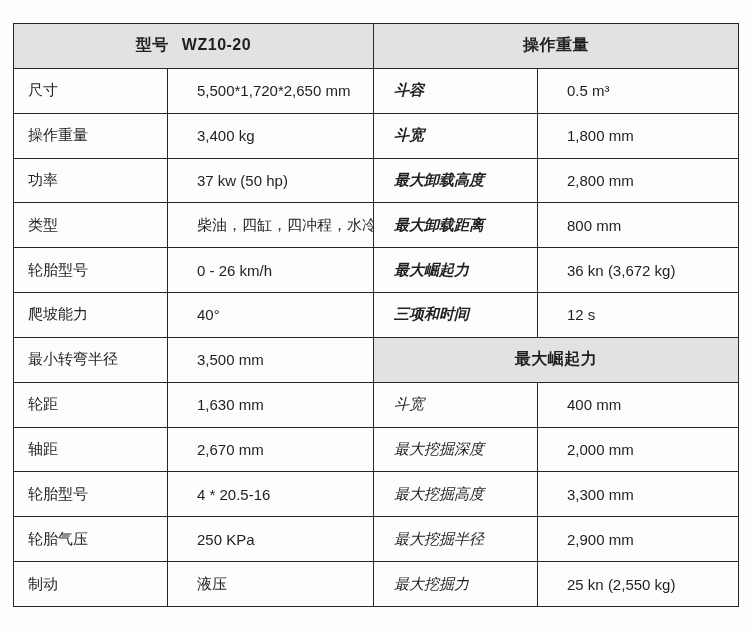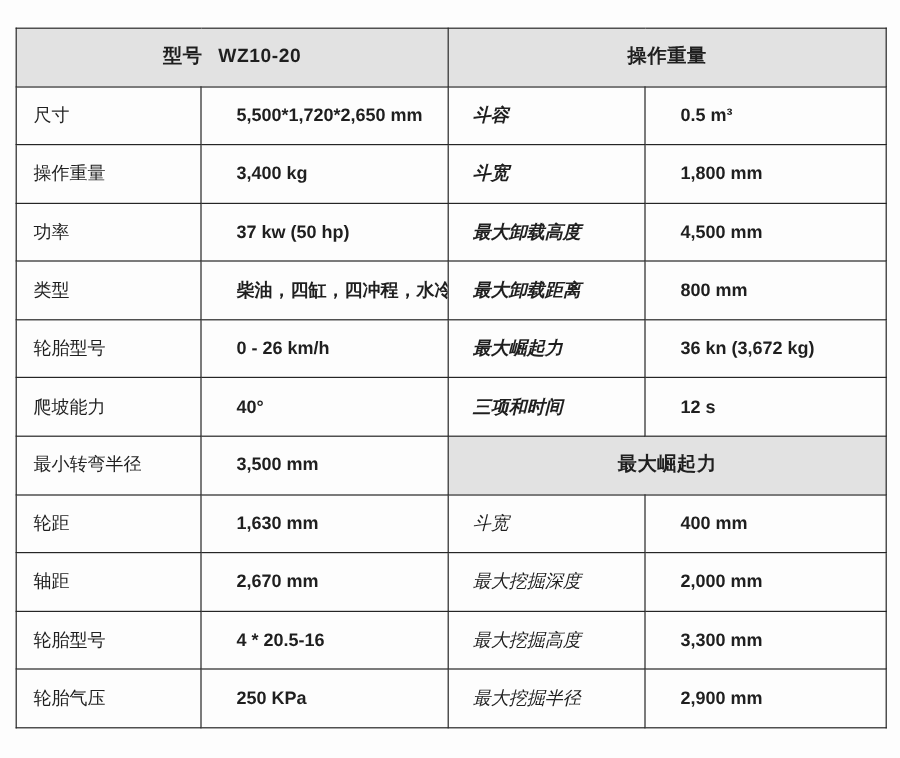--- a/index.html
+++ b/index.html
@@ -41,21 +41,21 @@
     background:var(--header-bg);
     text-align:center;
     font-weight:700;
     font-size:16px;
     letter-spacing:0.5px;
   }
   .model-gap{display:inline-block;margin-left:13px;}
   td.lbl{font-weight:400;padding-left:14px;}
   td.lbl-r{font-weight:700;padding-left:20px;font-style:italic;}
   td.lbl-r.reg{font-weight:400;}
-  td.val{font-weight:700;padding-left:29px;}
+  td.val{font-weight:400;padding-left:29px;}
 </style>
 </head>
 <body>
 
 <div class="page">
   <table class="spec-table">
     <colgroup>
       <col style="width:154px">
       <col style="width:206px">
       <col style="width:164px">
@@ -80,21 +80,21 @@
         <td class="lbl">操作重量</td>
         <td class="val">3,400 kg</td>
         <td class="lbl-r">斗宽</td>
         <td class="val">1,800 mm</td>
       </tr>
 
       <tr>
         <td class="lbl">功率</td>
         <td class="val">37 kw (50 hp)</td>
         <td class="lbl-r">最大卸载高度</td>
-        <td class="val">4,500 mm</td>
+        <td class="val">2,800 mm</td>
       </tr>
 
       <tr>
         <td class="lbl">类型</td>
         <td class="val">柴油，四缸，四冲程，水冷</td>
         <td class="lbl-r">最大卸载距离</td>
         <td class="val">800 mm</td>
       </tr>
 
       <tr>
@@ -140,15 +140,21 @@
       </tr>
 
       <tr>
         <td class="lbl">轮胎气压</td>
         <td class="val">250 KPa</td>
         <td class="lbl-r reg">最大挖掘半径</td>
         <td class="val">2,900 mm</td>
       </tr>
 
 
+      <tr>
+        <td class="lbl">制动</td>
+        <td class="val">液压</td>
+        <td class="lbl-r reg">最大挖掘力</td>
+        <td class="val">25 kn (2,550 kg)</td>
+      </tr>
     </tbody>
   </table>
 </div>
 
 </body></html>

